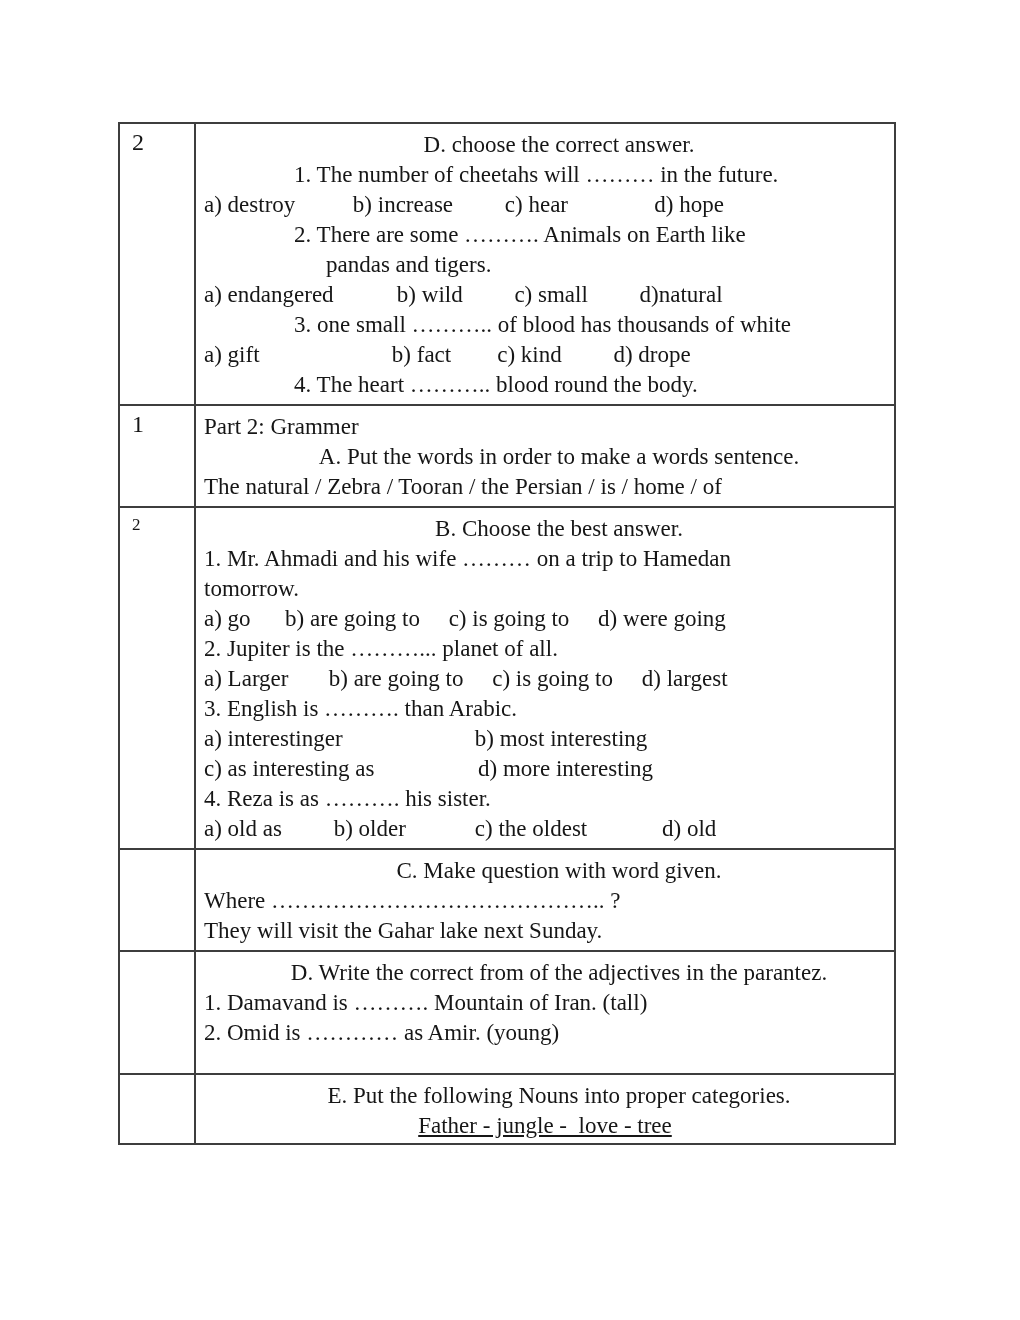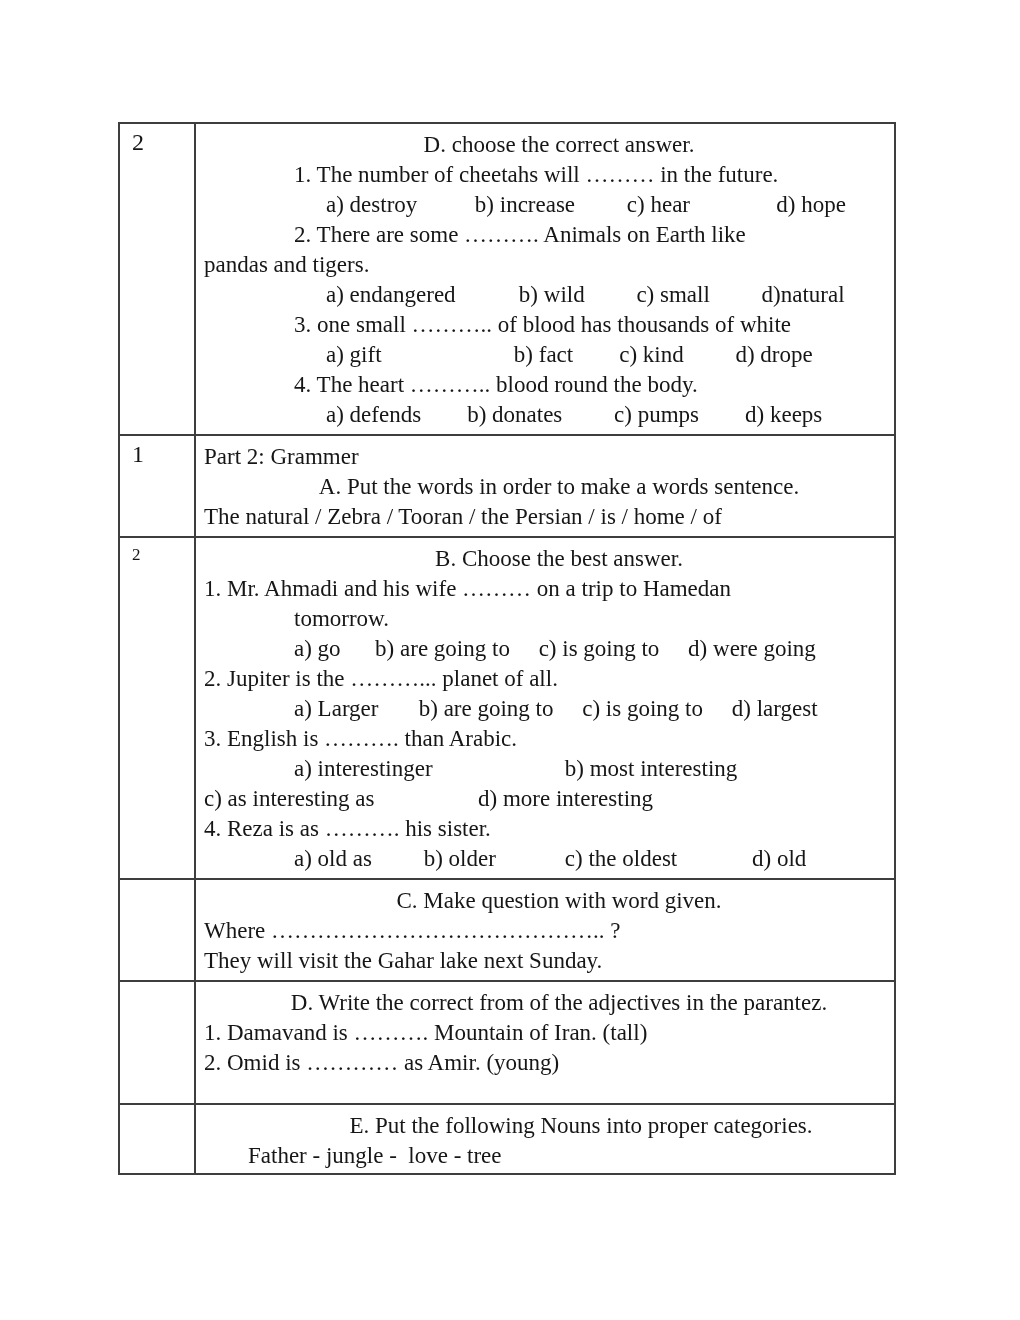--- a/index.html
+++ b/index.html
@@ -51,46 +51,45 @@
     font-size: 23px;
     line-height: 30px;
   }
   .line {
     white-space: pre;
     min-height: 30px;
   }
   .line.plain   { margin-left: 0; }
   .line.section { margin-left: 28px; text-align: center; }
   .line.item    { }
-  .line.cont    { margin-left: 90px; }
+  .line.cont    { }
   .line.item-lg { margin-left: 90px; }
-  .line.cont-lg { }
-  .line.opts-lg { margin-left: 122px; }
-  .line.center  { margin-left: 0; white-space: pre; }
+  .line.cont-lg { margin-left: 122px; }
+  .line.opts-lg { }
+  .line.center  { margin-left: 0; text-align: center; white-space: pre; text-decoration: underline; }
   
   .row:nth-child(5) .content { min-height: 111px; }
-  .row:nth-child(6) .content { padding-bottom: 2px; margin-left: 44px; }
+  .row:nth-child(6) .content { padding-bottom: 2px; }
 </style>
 </head>
 <body>
 
 <div class="exam-table" id="exam-table">
     <div class="row">
       <div class="mark">2</div>
       <div class="content">
         <div class="line section">D. choose the correct answer.</div>
         <div class="line item-lg">1. The number of cheetahs will ……… in the future.</div>
         <div class="line opts-lg">a) destroy          b) increase         c) hear               d) hope</div>
         <div class="line item-lg">2. There are some ………. Animals on Earth like</div>
         <div class="line cont-lg">pandas and tigers.</div>
         <div class="line opts-lg">a) endangered           b) wild         c) small         d)natural</div>
         <div class="line item-lg">3. one small ……….. of blood has thousands of white</div>
         <div class="line opts-lg">a) gift                       b) fact        c) kind         d) drope</div>
         <div class="line item-lg">4. The heart ……….. blood round the body.</div>
-        <div class="line opts-lg">a) defends        b) donates         c) pumps        d) keeps</div>
       </div>
     </div>
     <div class="row">
       <div class="mark">1</div>
       <div class="content">
         <div class="line plain">Part 2: Grammer</div>
         <div class="line section">A. Put the words in order to make a words sentence.</div>
         <div class="line plain">The natural / Zebra / Tooran / the Persian / is / home / of</div>
       </div>
     </div>

